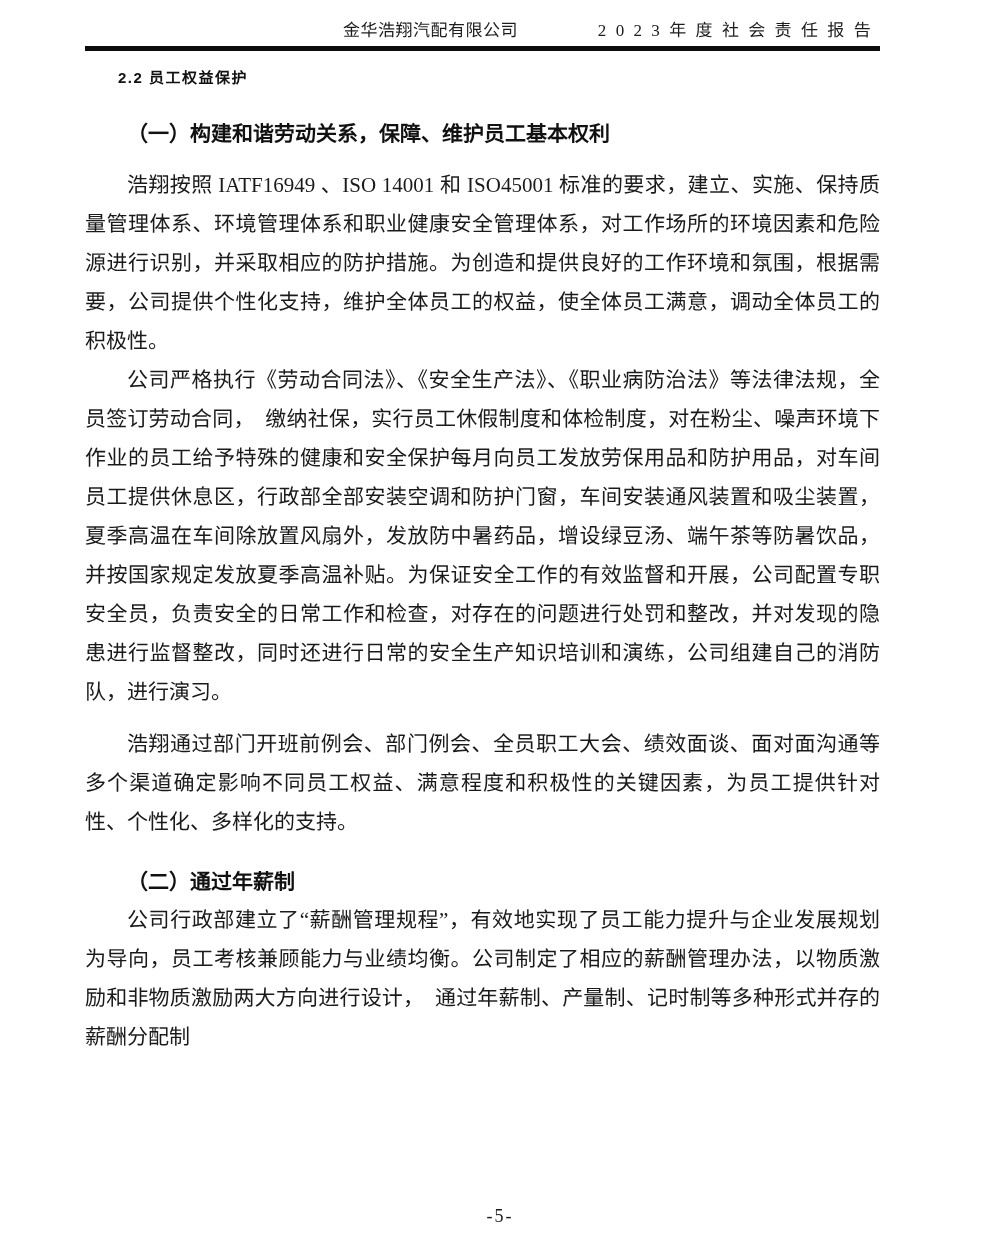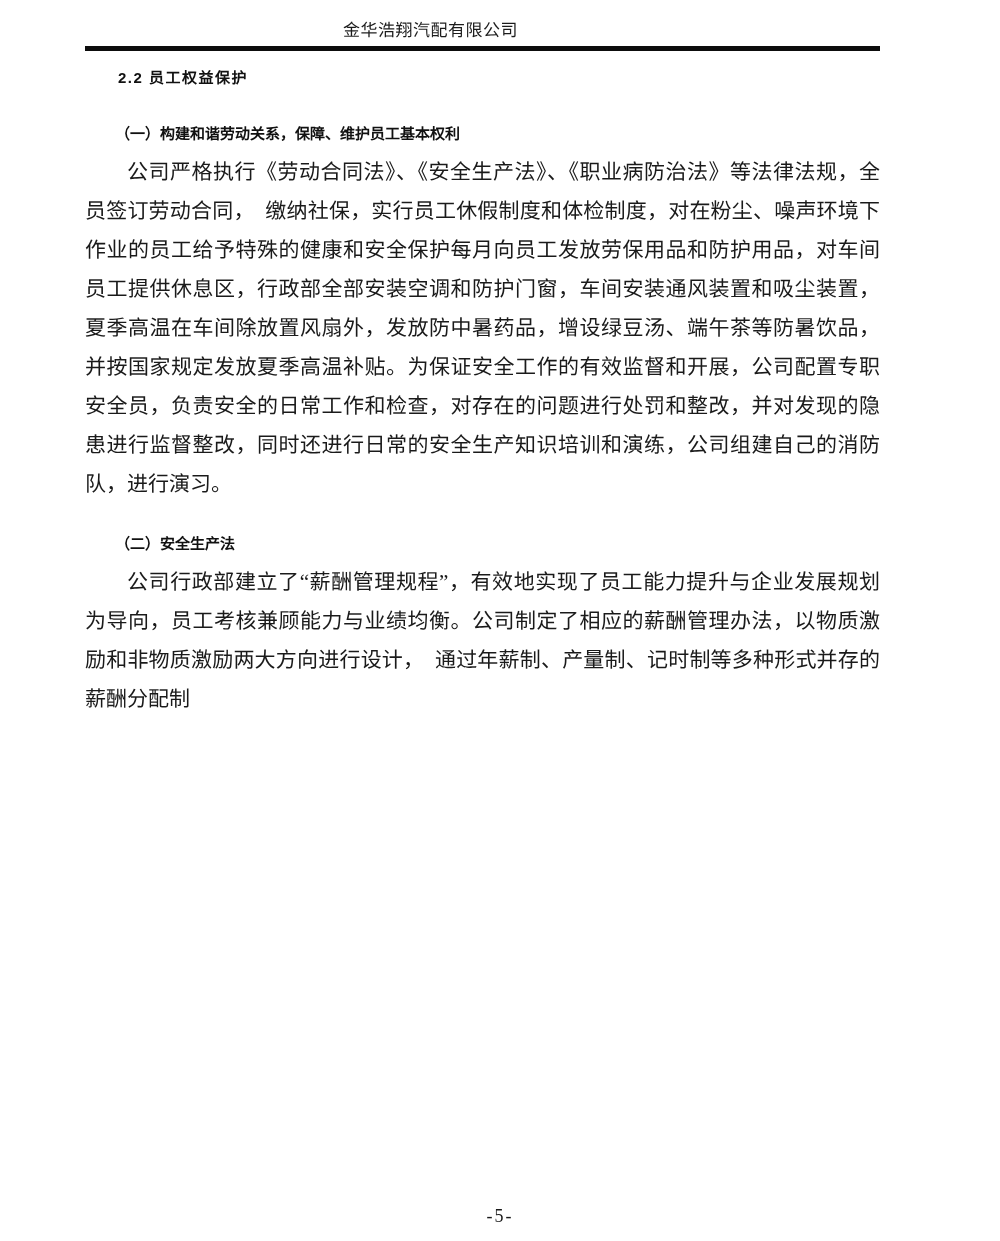--- a/index.html
+++ b/index.html
@@ -52,21 +52,21 @@
     font-size: 15px;
     font-weight: bold;
     color: #111;
     letter-spacing: 1.5px;
     margin: 4px 0 7px 33px;
     line-height: 32px;
     text-align: left;
   }
   .doc-body h3.subsection-title {
     font-family: "Liberation Sans", "DejaVu Sans", sans-serif;
-    font-size: 15px;
+    font-size: 21px;
     font-weight: bold;
     color: #111;
     text-indent: 2em;
     line-height: 39px;
     margin-top: 20px;
     text-align: left;
   }
   .doc-body p {
     text-indent: 2em;
     margin: 0;
@@ -85,38 +85,41 @@
     color: #1a1a1a;
   }
 </style>
 </head>
 <body>
 
 <div class="page">
 
   <div class="header">
     <span class="company">金华浩翔汽配有限公司</span>
+    <span class="report-title">2023年度社会责任报告</span>
   </div>
 
   <div class="header-rule"></div>
 
   <div class="doc-body">
 
     <h2 class="section-title">2.2 员工权益保护</h2>
 
 
     <h3 class="subsection-title">（一）构建和谐劳动关系，保障、维护员工基本权利</h3>
 
 
+    <p class="gap-top">浩翔按照 IATF16949 、ISO 14001 和 ISO45001 标准的要求，建立、实施、保持质量管理体系、环境管理体系和职业健康安全管理体系，对工作场所的环境因素和危险源进行识别，并采取相应的防护措施。为创造和提供良好的工作环境和氛围，根据需要，公司提供个性化支持，维护全体员工的权益，使全体员工满意，调动全体员工的积极性。</p>
 
     <p>公司严格执行《劳动合同法》、《安全生产法》、《职业病防治法》等法律法规，全员签订劳动合同，　缴纳社保，实行员工休假制度和体检制度，对在粉尘、噪声环境下作业的员工给予特殊的健康和安全保护每月向员工发放劳保用品和防护用品，对车间员工提供休息区，行政部全部安装空调和防护门窗，车间安装通风装置和吸尘装置，夏季高温在车间除放置风扇外，发放防中暑药品，增设绿豆汤、端午茶等防暑饮品，并按国家规定发放夏季高温补贴。为保证安全工作的有效监督和开展，公司配置专职安全员，负责安全的日常工作和检查，对存在的问题进行处罚和整改，并对发现的隐患进行监督整改，同时还进行日常的安全生产知识培训和演练，公司组建自己的消防队，进行演习。</p>
 
 
+    <p class="gap-top">浩翔通过部门开班前例会、部门例会、全员职工大会、绩效面谈、面对面沟通等多个渠道确定影响不同员工权益、满意程度和积极性的关键因素，为员工提供针对性、个性化、多样化的支持。</p>
 
-    <h3 class="subsection-title">（二）安全生产法</h3>
+    <h3 class="subsection-title">（二）通过年薪制</h3>
 
     <p>公司行政部建立了“薪酬管理规程”，有效地实现了员工能力提升与企业发展规划为导向，员工考核兼顾能力与业绩均衡。公司制定了相应的薪酬管理办法，以物质激励和非物质激励两大方向进行设计，　通过年薪制、产量制、记时制等多种形式并存的薪酬分配制</p>
 
   </div>
 
   <div class="footer">-5-</div>
 
 </div>
 
 </body></html>

